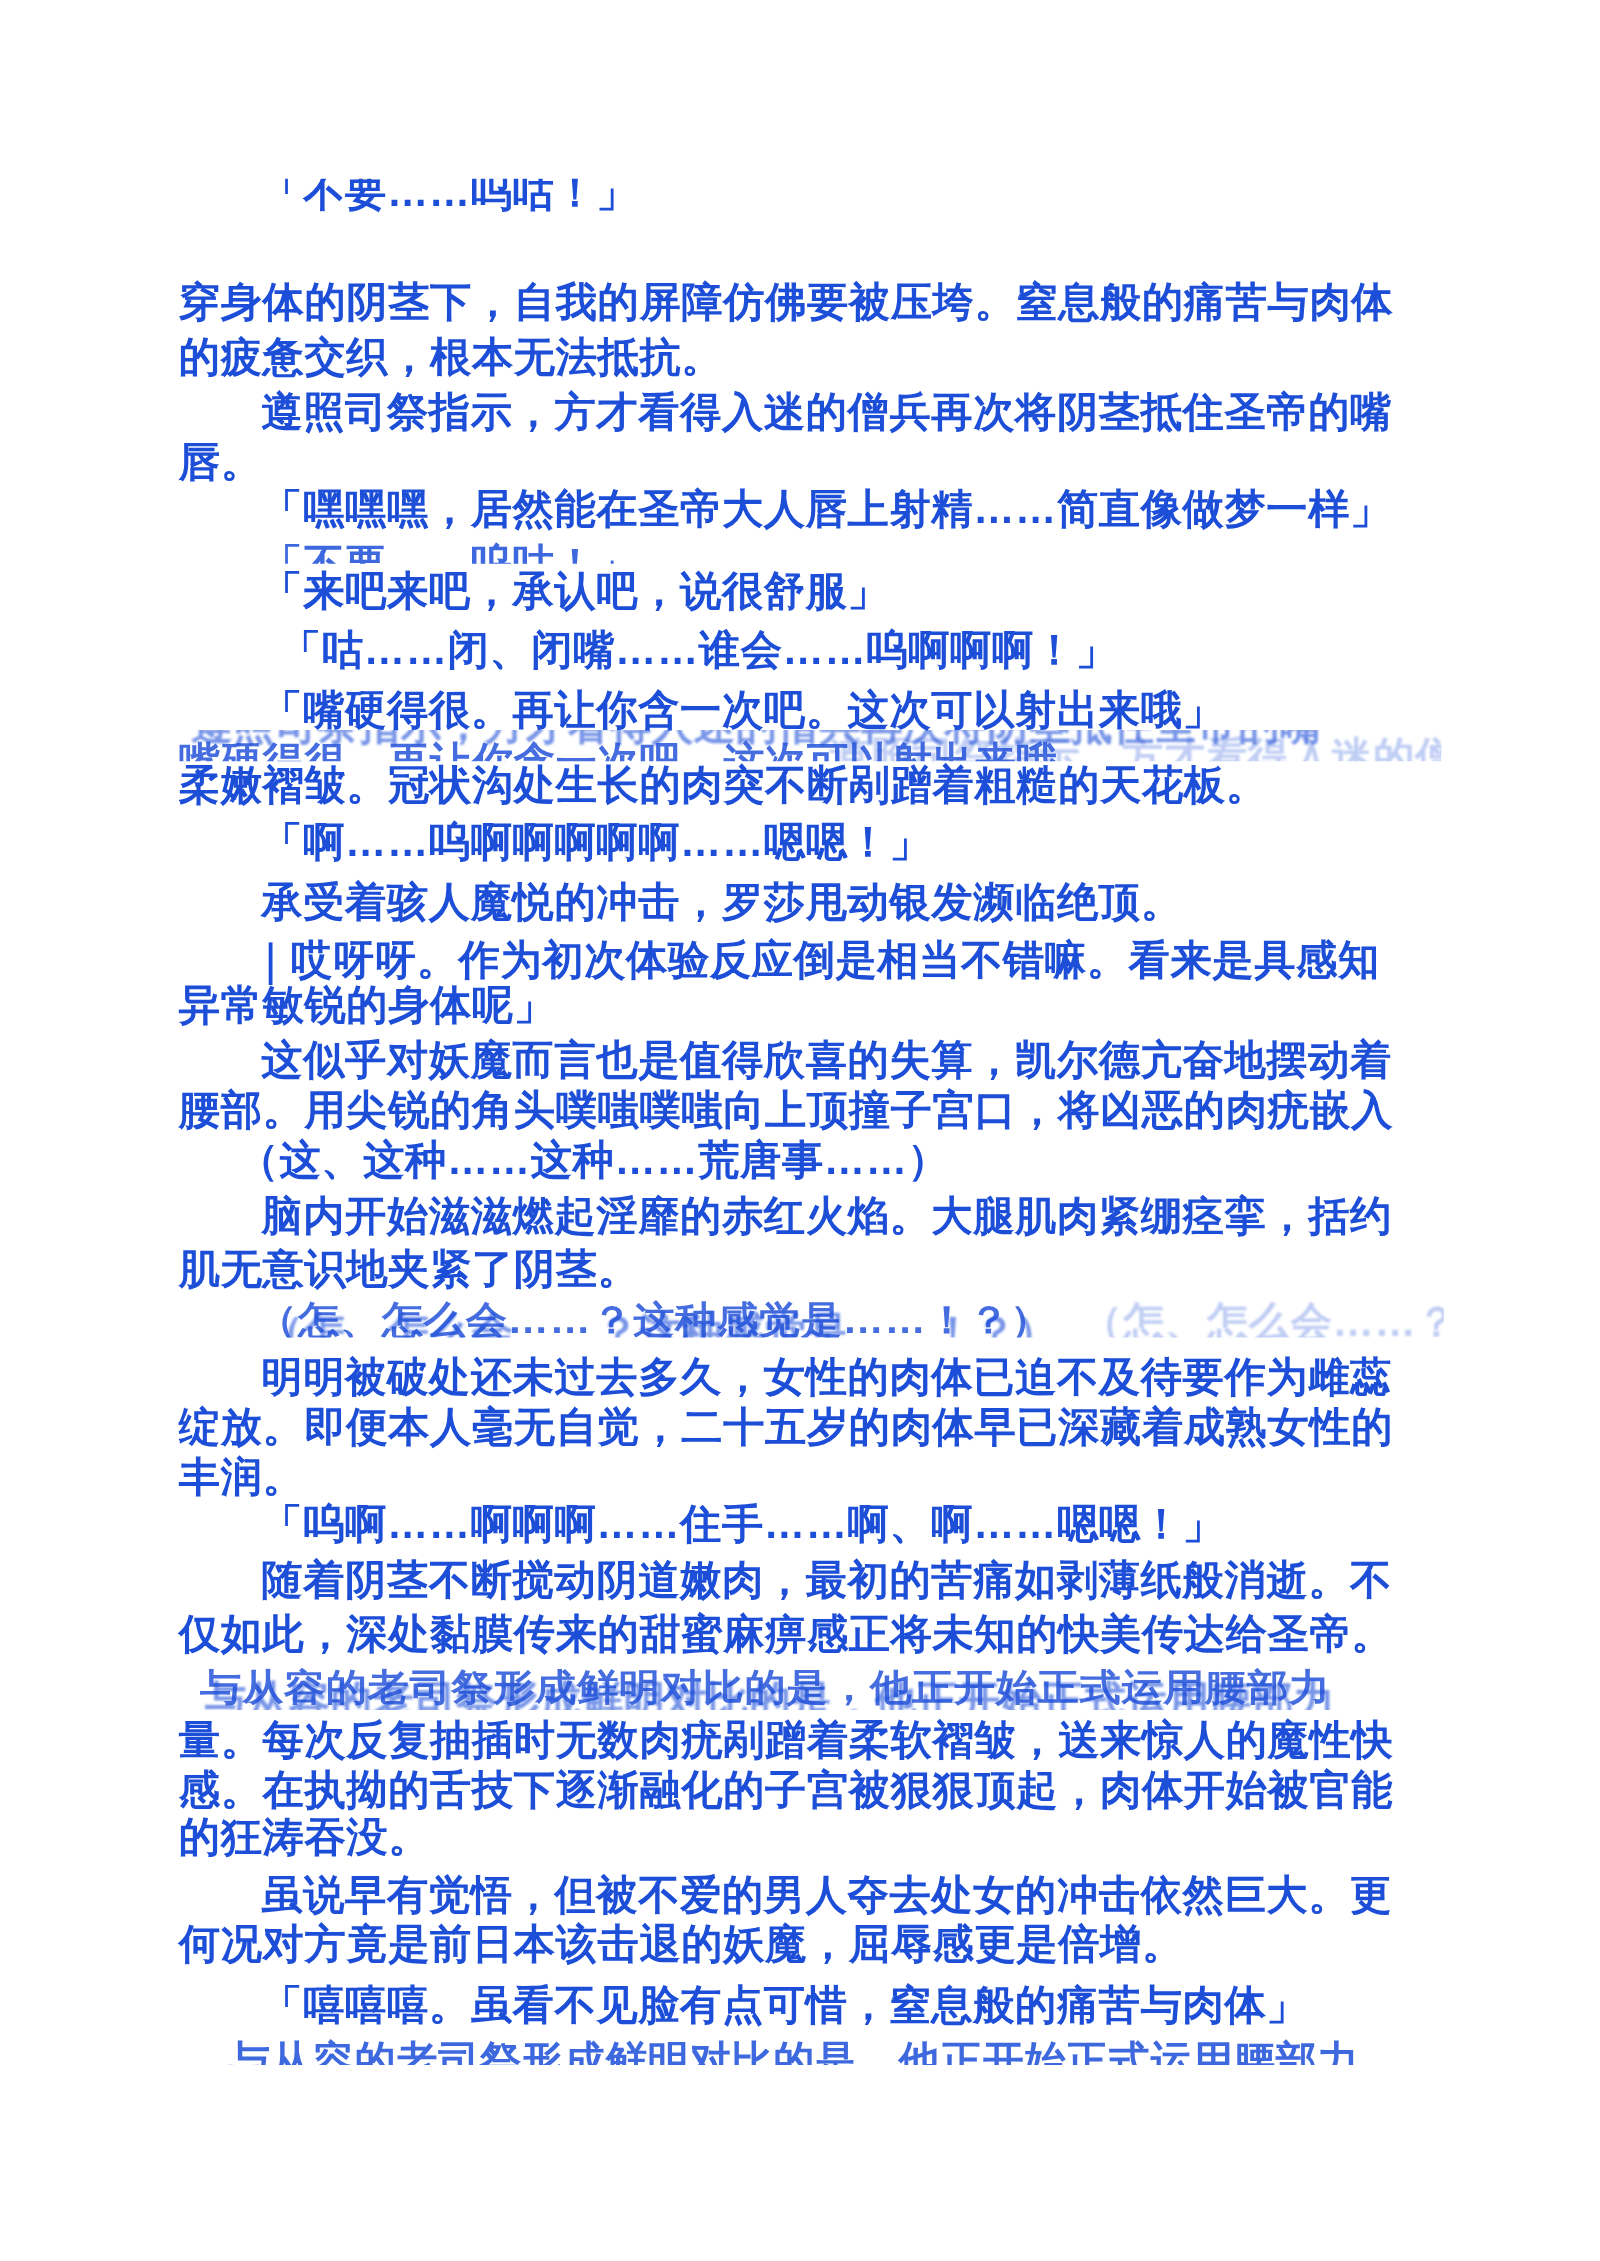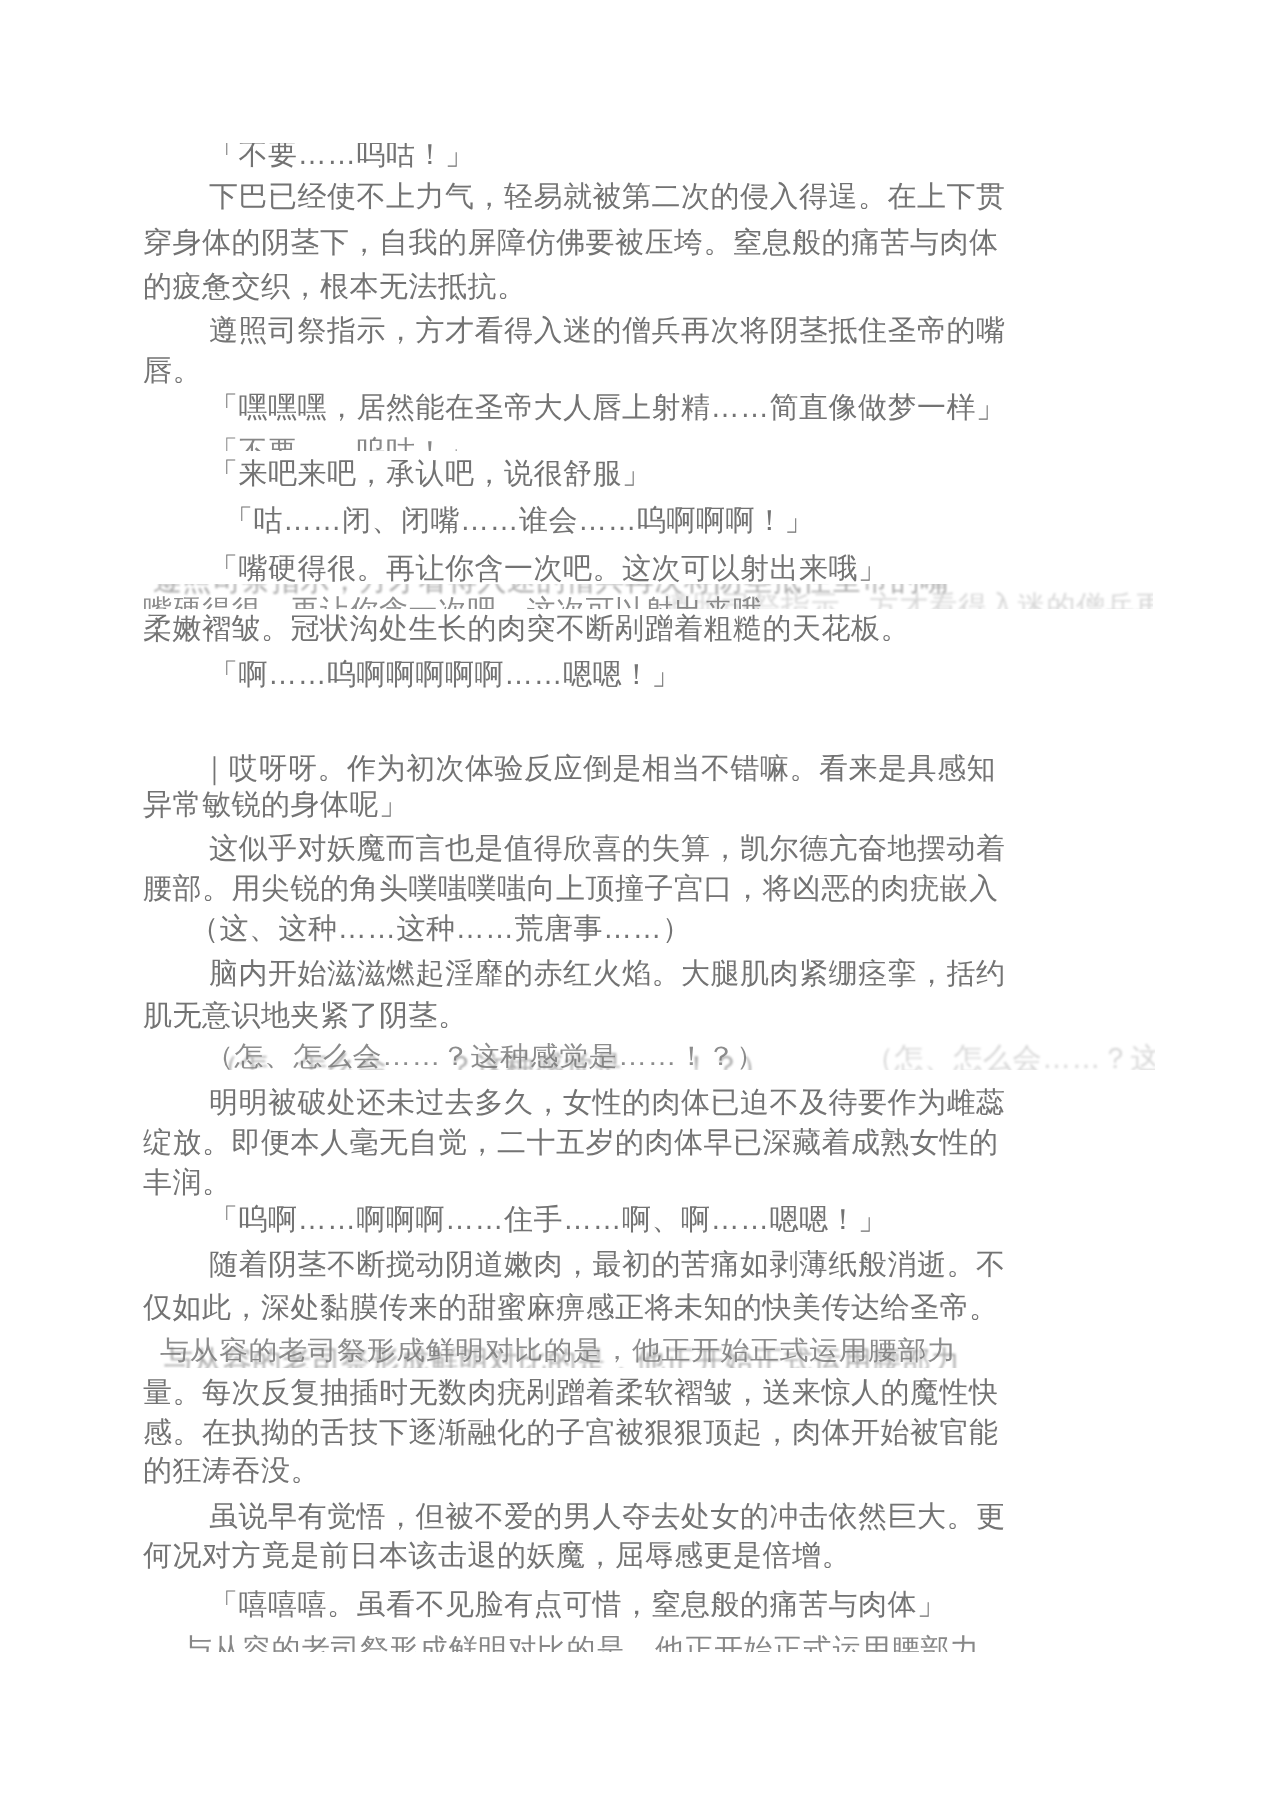--- a/index.html
+++ b/index.html
@@ -5,25 +5,25 @@
   html,body{margin:0;padding:0;background:#ffffff;}
   .page{
     position:relative;
     width:1280px;height:1809px;
     background:#ffffff;
     overflow:hidden;
     font-family:"Liberation Sans","DejaVu Sans",sans-serif;
   }
   .line{
     position:absolute;
-    font-size:29px;
+    font-size:33px;
     line-height:40px;
-    font-weight:400;
+    font-weight:700;
     letter-spacing:0.5px;
-    color:#737373;
+    color:#1d4ed8;
     white-space:nowrap;
   }
   
   .cutbox{overflow:hidden;}
   .cutbox .inner{display:block;}
   
   .garble{overflow:hidden;}
   .garble span{position:absolute;white-space:nowrap;display:block;}
   .g1{filter:blur(0.6px);opacity:.82;}
   .g2{filter:blur(0.9px);opacity:.6;}
@@ -65,21 +65,20 @@
 </head>
 <body>
 
 <div class="page">
 
 
   <div class="line cutbox" style="top:143px;left:209px;height:28px;">
     <span class="inner" style="margin-top:-9px;">「不要……呜咕！」</span>
   </div>
 
-  <div class="line" style="top:176px;left:209px;">下巴已经使不上力气，轻易就被第二次的侵入得逞。在上下贯</div>
   <div class="line" style="top:222px;left:143px;">穿身体的阴茎下，自我的屏障仿佛要被压垮。窒息般的痛苦与肉体</div>
   <div class="line" style="top:266px;left:143px;">的疲惫交织，根本无法抵抗。</div>
   <div class="line" style="top:310px;left:209px;">遵照司祭指示，方才看得入迷的僧兵再次将阴茎抵住圣帝的嘴</div>
   <div class="line" style="top:350px;left:143px;">唇。</div>
   <div class="line" style="top:387px;left:209px;">「嘿嘿嘿，居然能在圣帝大人唇上射精……简直像做梦一样」</div>
 
   <div class="line cutbox faded" style="top:431px;left:209px;height:20px;">
     <span class="inner">「不要……呜咕！」</span>
   </div>
 
@@ -88,20 +87,21 @@
   <div class="line" style="top:548px;left:209px;">「嘴硬得很。再让你含一次吧。这次可以射出来哦」</div>
 
   <div class="line garble" style="top:584px;left:143px;height:25px;width:1010px;">
     <span class="g2" style="top:-24px;left:10px;">遵照司祭指示，方才看得入迷的僧兵再次将阴茎抵住圣帝的嘴</span>
     <span class="g1" style="top:6px;left:0;">嘴硬得很。再让你含一次吧。这次可以射出来哦</span>
     <span class="g3" style="top:2px;left:520px;">遵照司祭指示，方才看得入迷的僧兵再次将阴茎抵住圣帝的嘴</span>
   </div>
 
   <div class="line" style="top:608px;left:143px;">柔嫩褶皱。冠状沟处生长的肉突不断剐蹭着粗糙的天花板。</div>
   <div class="line" style="top:654px;left:209px;">「啊……呜啊啊啊啊啊……嗯嗯！」</div>
+  <div class="line" style="top:702px;left:209px;">承受着骇人魔悦的冲击，罗莎甩动银发濒临绝顶。</div>
   <div class="line" style="top:748px;left:200px;">｜哎呀呀。作为初次体验反应倒是相当不错嘛。看来是具感知</div>
   <div class="line" style="top:784px;left:143px;">异常敏锐的身体呢」</div>
   <div class="line" style="top:828px;left:209px;">这似乎对妖魔而言也是值得欣喜的失算，凯尔德亢奋地摆动着</div>
   <div class="line" style="top:868px;left:143px;">腰部。用尖锐的角头噗嗤噗嗤向上顶撞子宫口，将凶恶的肉疣嵌入</div>
   <div class="line" style="top:908px;left:190px;">（这、这种……这种……荒唐事……）</div>
   <div class="line" style="top:953px;left:209px;">脑内开始滋滋燃起淫靡的赤红火焰。大腿肌肉紧绷痉挛，括约</div>
   <div class="line" style="top:995px;left:143px;">肌无意识地夹紧了阴茎。</div>
 
   <div class="line garble" style="top:1038px;left:205px;height:32px;width:950px;">
     <span class="g1" style="top:-2px;left:0;transform:scaleY(0.92);">（怎、怎么会……？这种感觉是……！？）</span>

